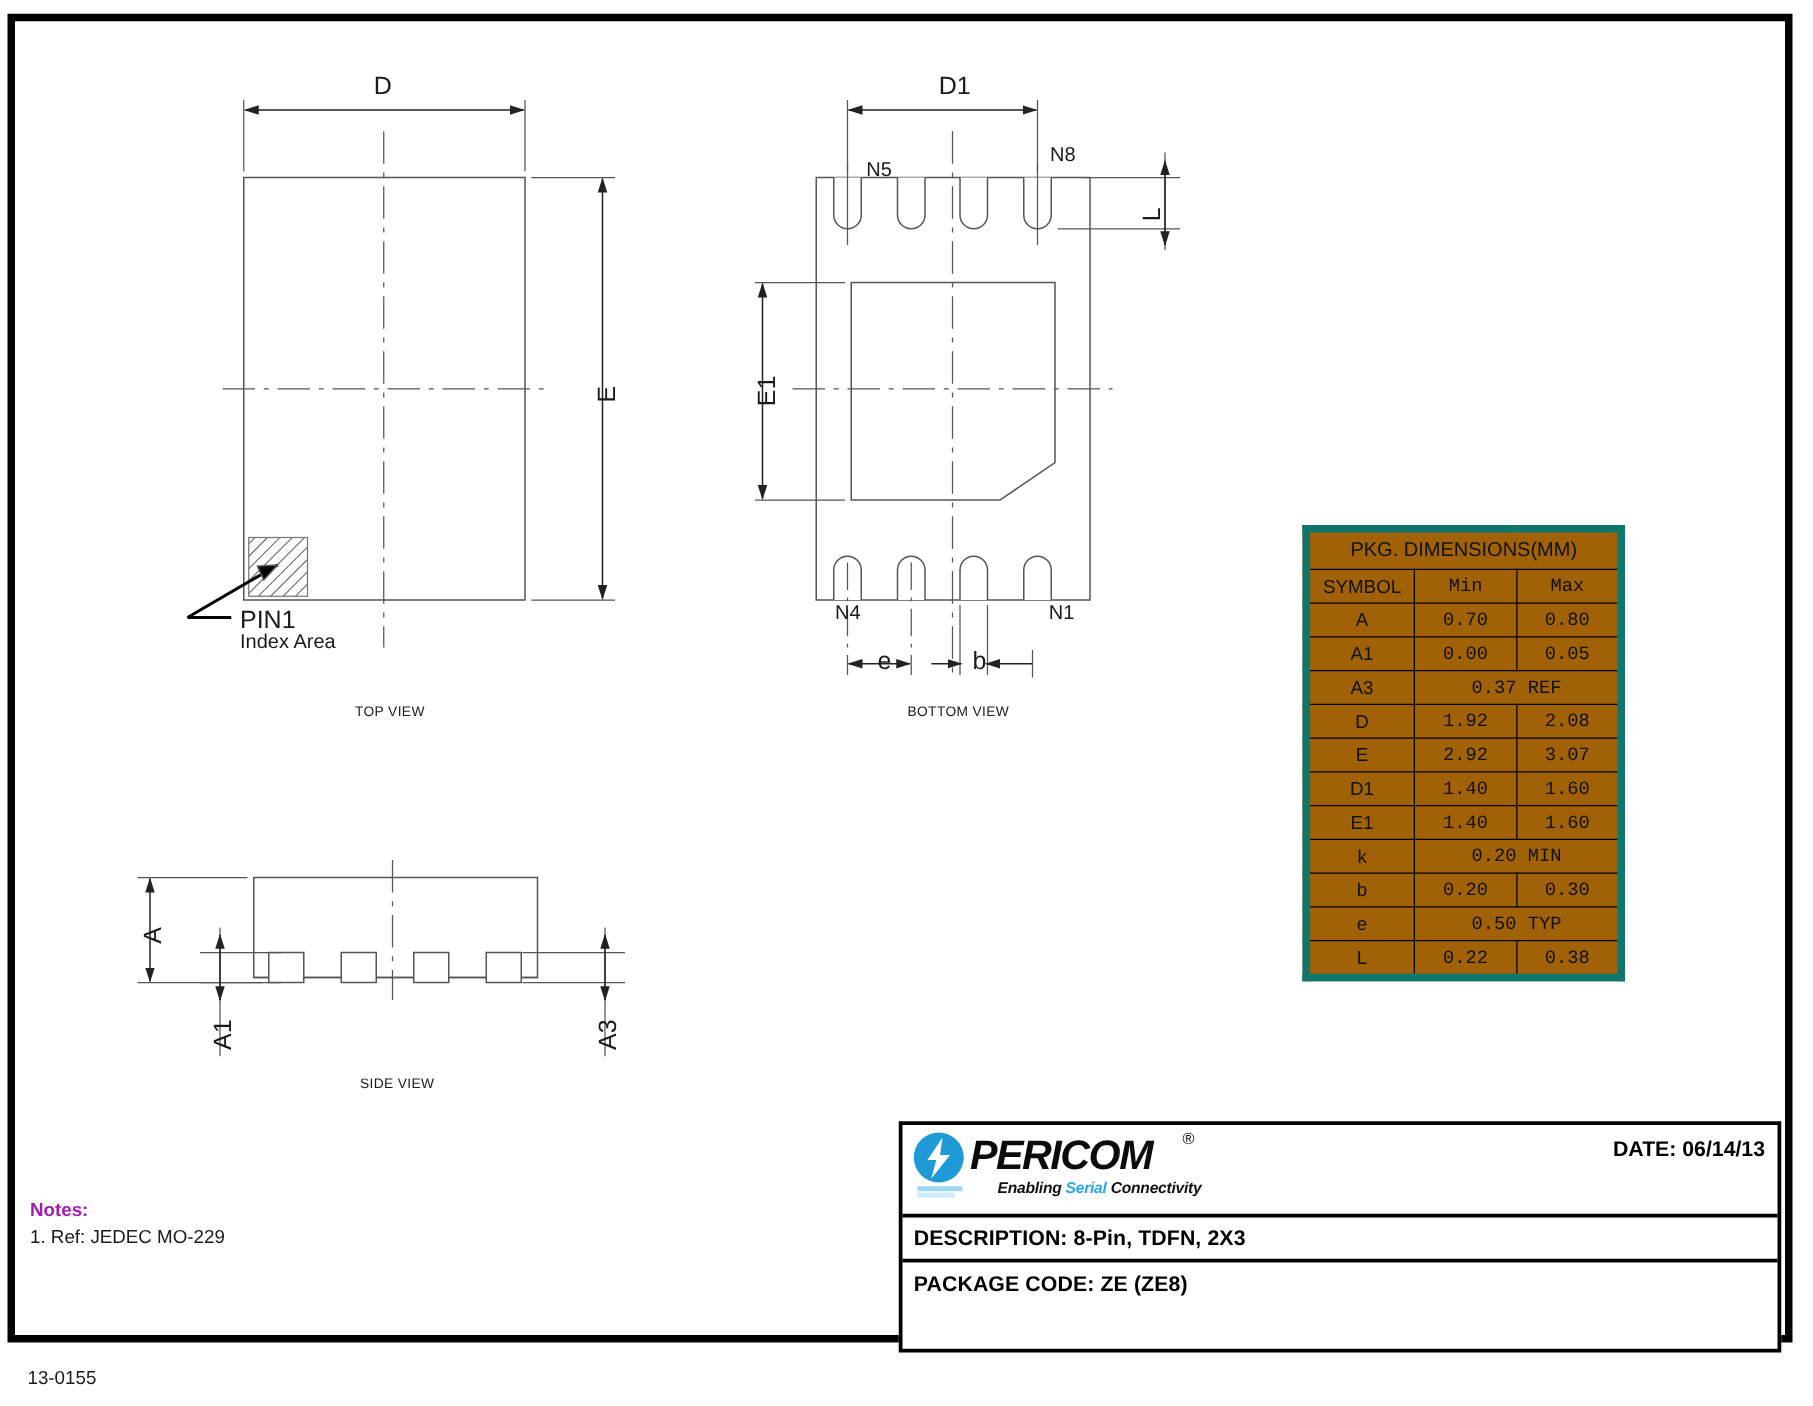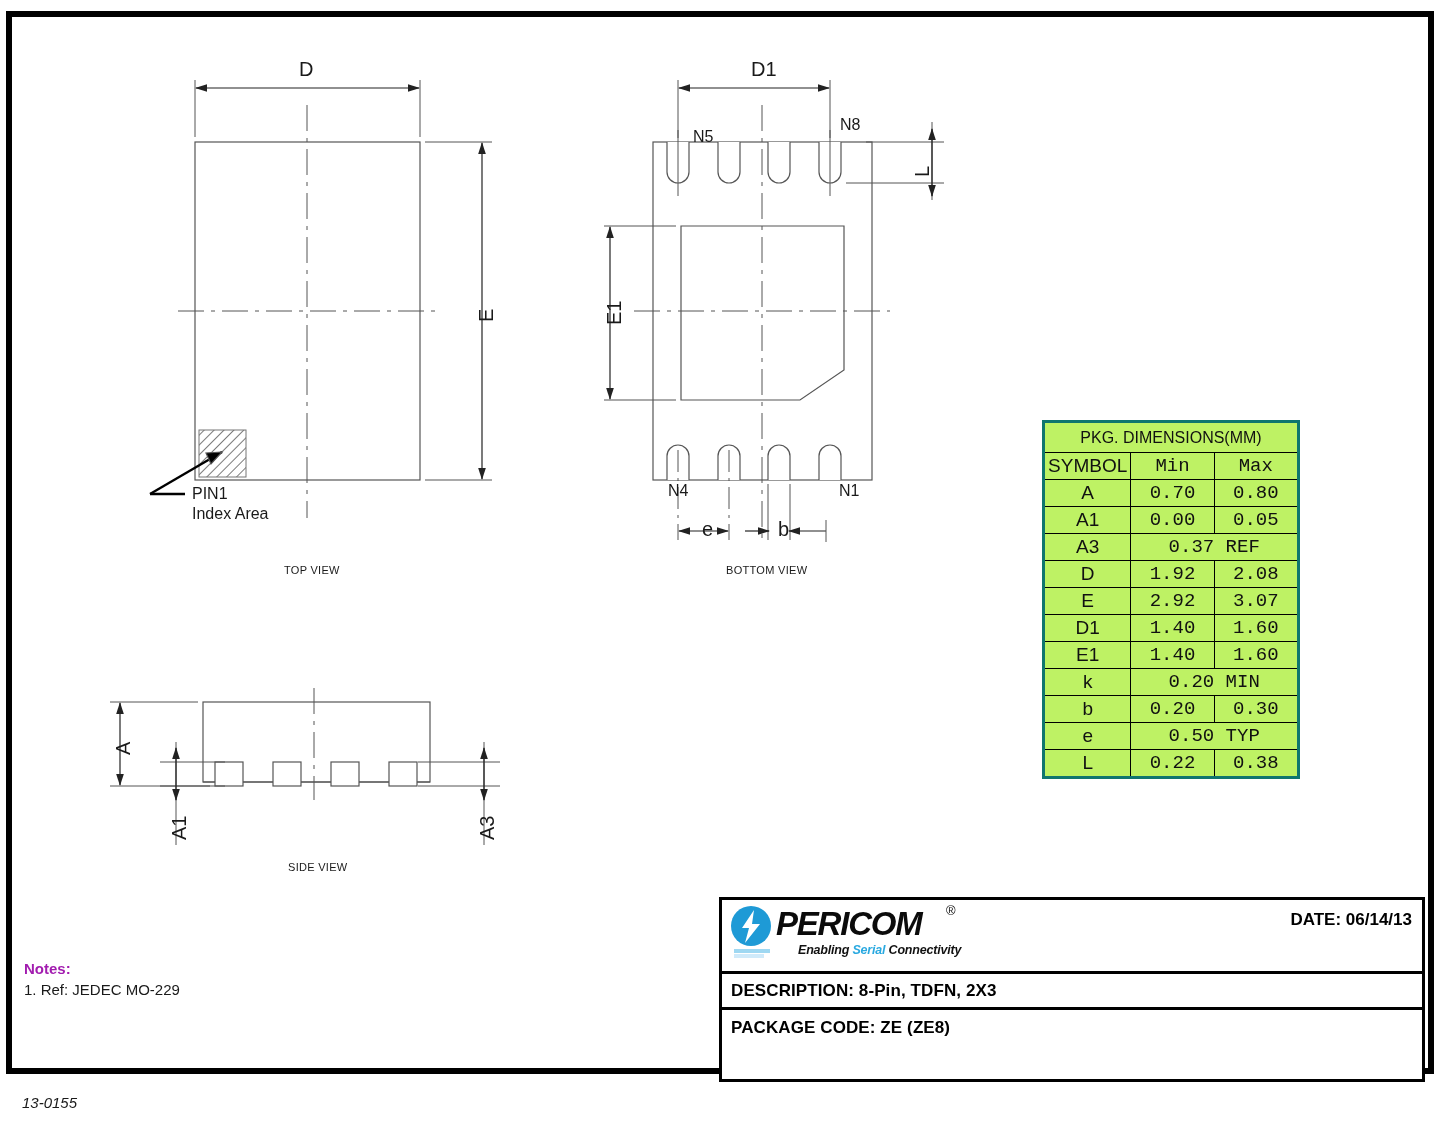--- a/index.html
+++ b/index.html
@@ -14,26 +14,26 @@
 
   
   .lbl{position:absolute;font-family:"Liberation Sans",sans-serif;color:#1a1a1a;white-space:nowrap;}
   .viewlbl{font-size:11px;letter-spacing:.3px;margin-left:16px;}
   .dimlbl{font-size:20px;}
   .pinlbl{font-size:16px;}
   .rot{transform:rotate(-90deg);transform-origin:left top;}
 
   .notes-title{position:absolute;font-size:15px;font-weight:bold;color:#a21caf;}
   .notes-line{position:absolute;font-size:15px;color:#1a1a1a;}
-  .docref{position:absolute;font-size:15px;color:#1a1a1a;font-style:italic;}
+  .docref{position:absolute;font-size:15px;color:#1a1a1a;}
 
   
   #dimtable{position:absolute;left:1042px;top:420px;width:258px;border-collapse:collapse;
-            background:#bef264;border:3px solid #0f766e;}
-  #dimtable td{border:1.4px solid #000;text-align:center;font-size:19px;color:#111;
+            background:#a16207;border:6px solid #0f766e;}
+  #dimtable td{border:1.4px solid #000;text-align:center;font-size:15px;color:#111;
                height:26px;padding:0;font-family:"Liberation Sans",sans-serif;}
   #dimtable td.sym{width:86px;}
   #dimtable td.val{width:86px;font-family:Liberation Mono, monospace;}
   #dimtable tr.hdr td{height:29px;font-size:16px;}
 
   
   #titleblock{position:absolute;left:719px;top:897px;width:706px;height:185px;
               border:3px solid #000;box-sizing:border-box;background:#fff;}
   .tb-row{position:relative;box-sizing:border-box;border-bottom:3px solid #000;display:flex;align-items:center;}
   .tb-row:last-child{border-bottom:none;}
@@ -159,21 +159,21 @@
       <line x1="418" y1="786" x2="500" y2="786" stroke="#555" stroke-width="1"></line>
       <line x1="484" y1="742" x2="484" y2="845" stroke="#555" stroke-width="1"></line>
       <line x1="484" y1="748" x2="484" y2="800" stroke="#222" stroke-width="1.2" marker-start="url(#arrL)" marker-end="url(#arrR)"></line>
 
       <line x1="314" y1="688" x2="314" y2="800" stroke="#555" stroke-width="1" stroke-dasharray="26,7,4,7"></line>
     </g>
   </svg>
 
   <div class="lbl dimlbl" style="left:299px;top:58px;">D</div>
   <div class="lbl dimlbl rot" style="left:475px;top:322px;">E</div>
-  <div class="lbl" style="left:192px;top:485px;font-size:16px;">PIN1</div>
+  <div class="lbl" style="left:192px;top:485px;font-size:20px;">PIN1</div>
   <div class="lbl" style="left:192px;top:505px;font-size:16px;">Index Area</div>
   <div class="lbl viewlbl" style="left:268px;top:564px;">TOP VIEW</div>
 
   <div class="lbl dimlbl" style="left:751px;top:58px;">D1</div>
   <div class="lbl dimlbl rot" style="left:603px;top:325px;">E1</div>
   <div class="lbl dimlbl rot" style="left:911px;top:177px;">L</div>
   <div class="lbl dimlbl" style="left:702px;top:518px;">e</div>
   <div class="lbl dimlbl" style="left:778px;top:518px;">b</div>
   <div class="lbl pinlbl" style="left:667px;top:128px;margin-left:26px;">N5</div>
   <div class="lbl pinlbl" style="left:840px;top:116px;">N8</div>

